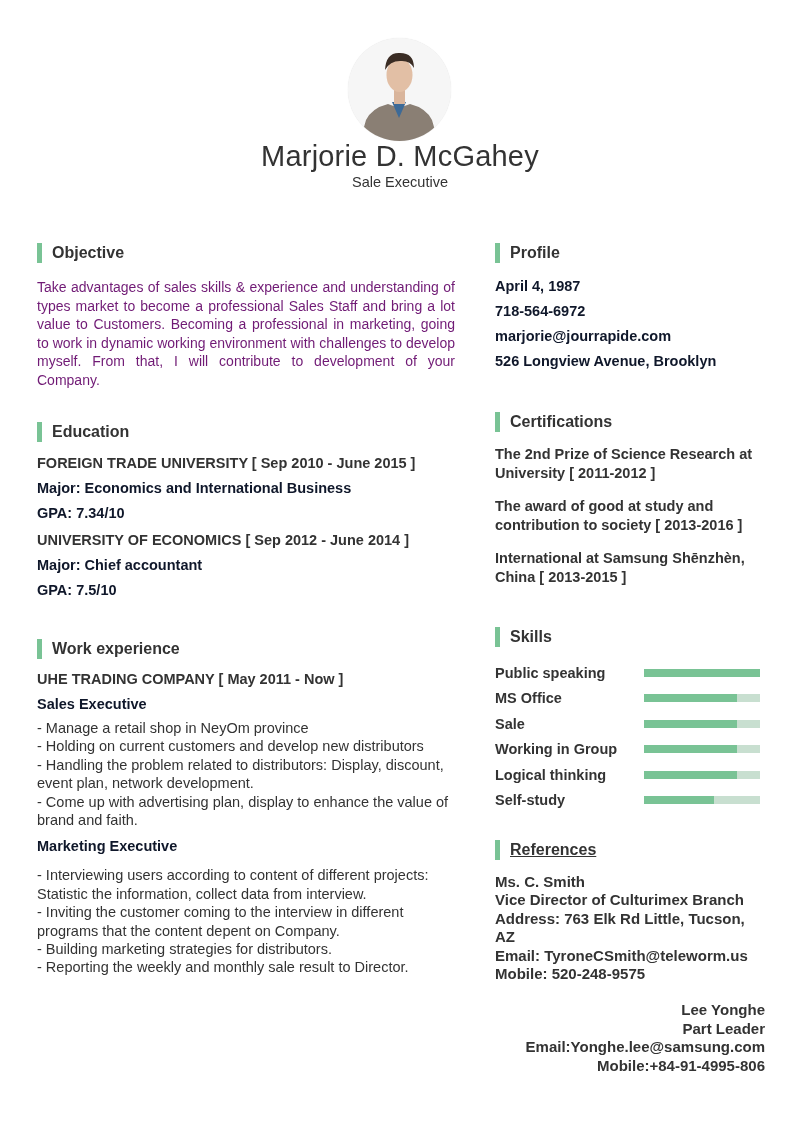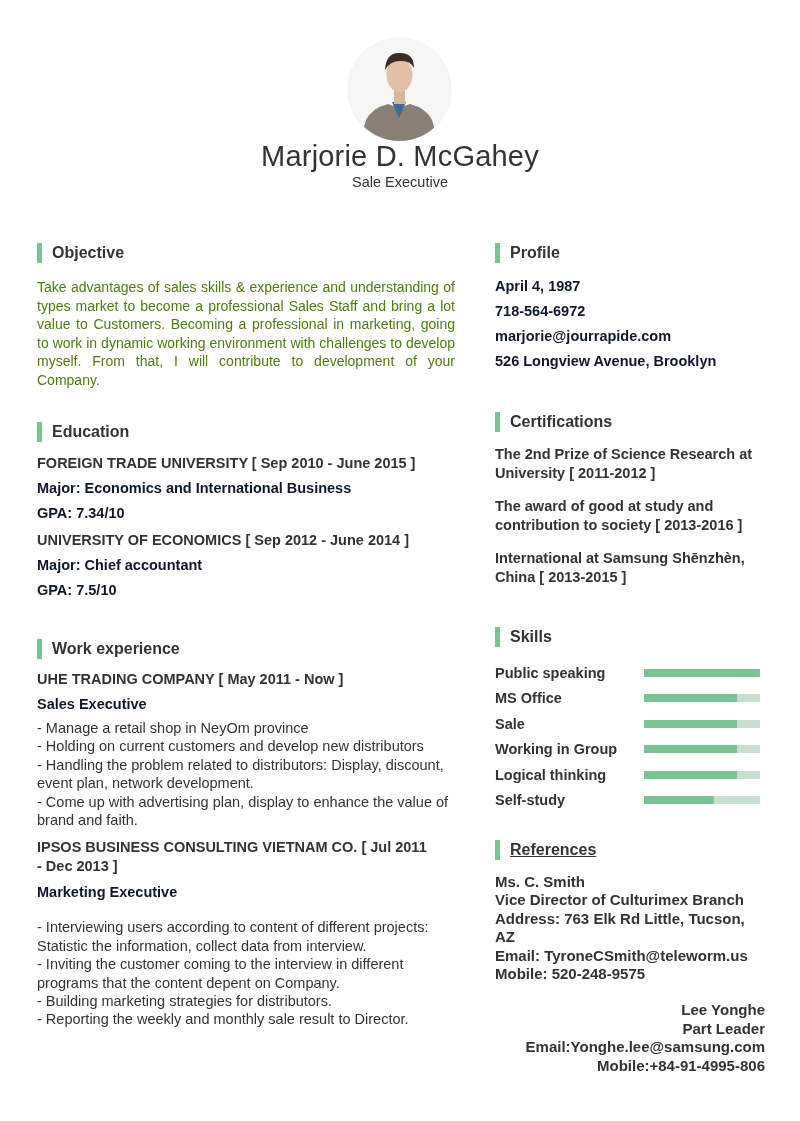--- a/index.html
+++ b/index.html
@@ -23,21 +23,21 @@
   .col-left { position: absolute; left: 37px; top: 240px; width: 418px; }
   .col-right { position: absolute; left: 495px; top: 240px; width: 270px; }
   .section-title {
     position: relative; padding-left: 15px; font-size: 16px; font-weight: bold;
     color: #333; height: 26px; line-height: 26px;
   }
   .section-title::before {
     content: ""; position: absolute; left: 0; top: 3px; width: 5px; height: 20px;
     background: #79c395;
   }
-  .para { font-size: 14px; line-height: 18.5px; color: #4d7c0f; text-align: justify; }
+  .para { font-size: 14px; line-height: 18.5px; color: #701a75; text-align: justify; }
   .line { font-size: 14.5px; color: #0f172a; font-weight: bold; }
   .bold-line { font-size: 14.5px; font-weight: bold; color: #333; }
   .bullets { font-size: 14.5px; line-height: 18.4px; color: #333; }
   .skill-row { display: flex; align-items: center; height: 25.5px; }
   .skill-name { width: 149px; font-size: 14.5px; color: #333; font-weight: bold; }
   .skill-bar { width: 116px; height: 8px; background: #c8dfd0; position: relative; }
   .skill-fill { position: absolute; left: 0; top: 0; height: 8px; background: #79c395; }
   .ref-block { font-size: 15px; line-height: 18.4px; color: #333; font-weight: bold; }
 </style>
 </head>
@@ -86,26 +86,22 @@
     </div>
     <div class="line" style="margin-top:9px;">Sales Executive</div>
     <div class="bullets" style="margin-top:7px;">
       <div>- Manage a retail shop in NeyOm province</div>
       <div>- Holding on current customers and develop new distributors</div>
       <div>- Handling the problem related to distributors: Display, discount, event plan, network development.</div>
       <div>- Come up with advertising plan, display to enhance the value of brand and faith.</div>
     </div>
   </div>
   <div style="margin-top:9px;">
-    <div class="bold-line" style="line-height:18.5px; width:390px;">
-      <span>IPSOS BUSINESS CONSULTING VIETNAM CO.</span>
-      <span>[ Jul 2011  -  Dec 2013 ]</span>
-    </div>
     <div class="line" style="margin-top:9px;">Marketing Executive</div>
-    <div class="bullets" style="margin-top:18px;">
+    <div class="bullets" style="margin-top:12px;">
       <div>- Interviewing users according to content of different projects: Statistic the information, collect data from interview.</div>
       <div>- Inviting the customer coming to the interview in different programs that the content depent on Company.</div>
       <div>- Building marketing strategies for distributors.</div>
       <div>- Reporting the weekly and monthly sale result to Director.</div>
     </div>
   </div>
 </div>
 
 <div class="col-right">
   <div class="section-title">Profile</div>

